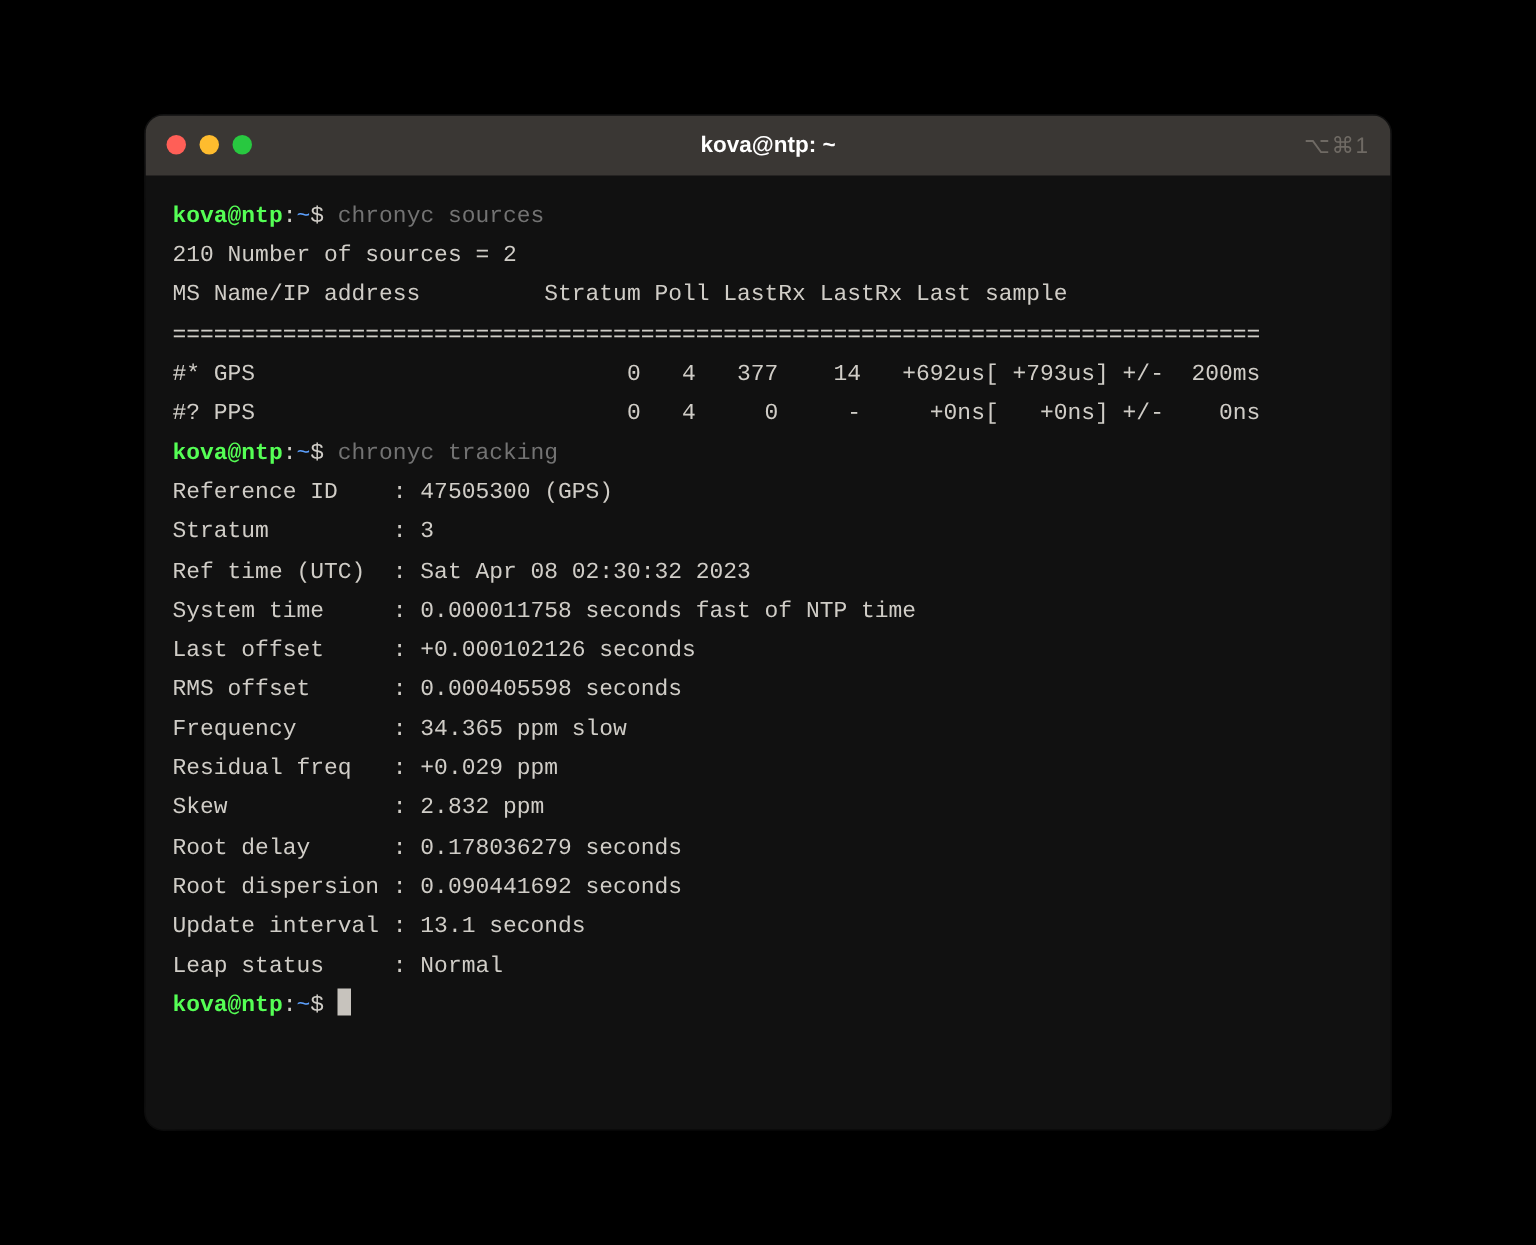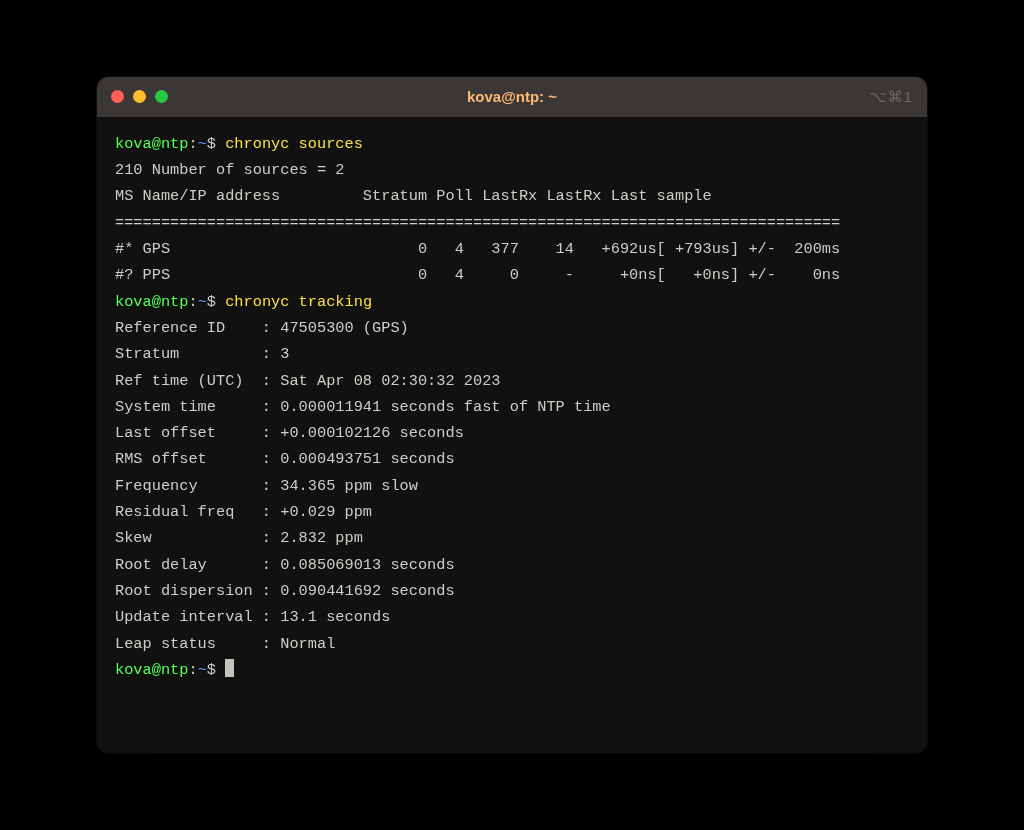--- a/index.html
+++ b/index.html
@@ -37,44 +37,44 @@
     height: 13px;
     border-radius: 50%;
   }
   .light.red { background: #ff5f57; }
   .light.yellow { background: #febc2e; }
   .light.green { background: #28c840; }
   .title {
     position: absolute;
     left: 50%;
     transform: translateX(-50%);
-    color: #fdba74;
+    color: #ffffff;
     font-size: 15px;
     font-weight: 600;
     font-family: -apple-system, BlinkMacSystemFont, 'Segoe UI', sans-serif;
   }
   .titlebar-right {
     margin-left: auto;
     color: #6f6a64;
     font-size: 15px;
     font-family: -apple-system, BlinkMacSystemFont, 'Segoe UI', sans-serif;
     letter-spacing: 1px;
   }
   .terminal {
     padding: 14px 18px 70px 18px;
     font-size: 15.3px;
     line-height: 1.72;
     color: #d0cdc7;
     white-space: pre;
     overflow: hidden;
   }
-  .prompt-user { color: #55ff55; font-weight: 400; margin-top: 28px; }
+  .prompt-user { color: #55ff55; font-weight: 700; margin-top: 28px; }
   .prompt-sep { color: #d0cdc7; }
   .prompt-path { color: #5da1ff; }
-  .cmd { color: #fde047; }
+  .cmd { color: #737373; }
   .cursor {
     display: inline-block;
     width: 9px;
     height: 18px;
     background: #c7c3bd;
     vertical-align: middle;
     margin-bottom: 3px;
     animation: blink 1s step-end infinite;
   }
   @keyframes blink { 50% { opacity: 0; } }
@@ -96,24 +96,24 @@
   <div class="terminal"><span><span class="prompt-user">kova@ntp</span><span class="prompt-sep">:</span><span class="prompt-path">~</span><span class="prompt-sep">$</span> <span class="cmd">chronyc sources</span></span>
 <span>210 Number of sources = 2</span>
 <span>MS Name/IP address         Stratum Poll LastRx LastRx Last sample</span>
 <span>===============================================================================</span>
 <span>#* GPS                           0   4   377    14   +692us[ +793us] +/-  200ms</span>
 <span>#? PPS                           0   4     0     -     +0ns[   +0ns] +/-    0ns</span>
 <span><span class="prompt-user">kova@ntp</span><span class="prompt-sep">:</span><span class="prompt-path">~</span><span class="prompt-sep">$</span> <span class="cmd">chronyc tracking</span></span>
 <span>Reference ID    : 47505300 (GPS)</span>
 <span>Stratum         : 3</span>
 <span>Ref time (UTC)  : Sat Apr 08 02:30:32 2023</span>
-<span>System time     : 0.000011941 seconds fast of NTP time</span>
+<span>System time     : 0.000011758 seconds fast of NTP time</span>
 <span>Last offset     : +0.000102126 seconds</span>
-<span>RMS offset      : 0.000493751 seconds</span>
+<span>RMS offset      : 0.000405598 seconds</span>
 <span>Frequency       : 34.365 ppm slow</span>
 <span>Residual freq   : +0.029 ppm</span>
 <span>Skew            : 2.832 ppm</span>
-<span>Root delay      : 0.085069013 seconds</span>
+<span>Root delay      : 0.178036279 seconds</span>
 <span>Root dispersion : 0.090441692 seconds</span>
 <span>Update interval : 13.1 seconds</span>
 <span>Leap status     : Normal</span>
 <span><span class="prompt-user">kova@ntp</span><span class="prompt-sep">:</span><span class="prompt-path">~</span><span class="prompt-sep">$</span> <span class="cursor"></span></span></div>
 </div>
 
 </body></html>

